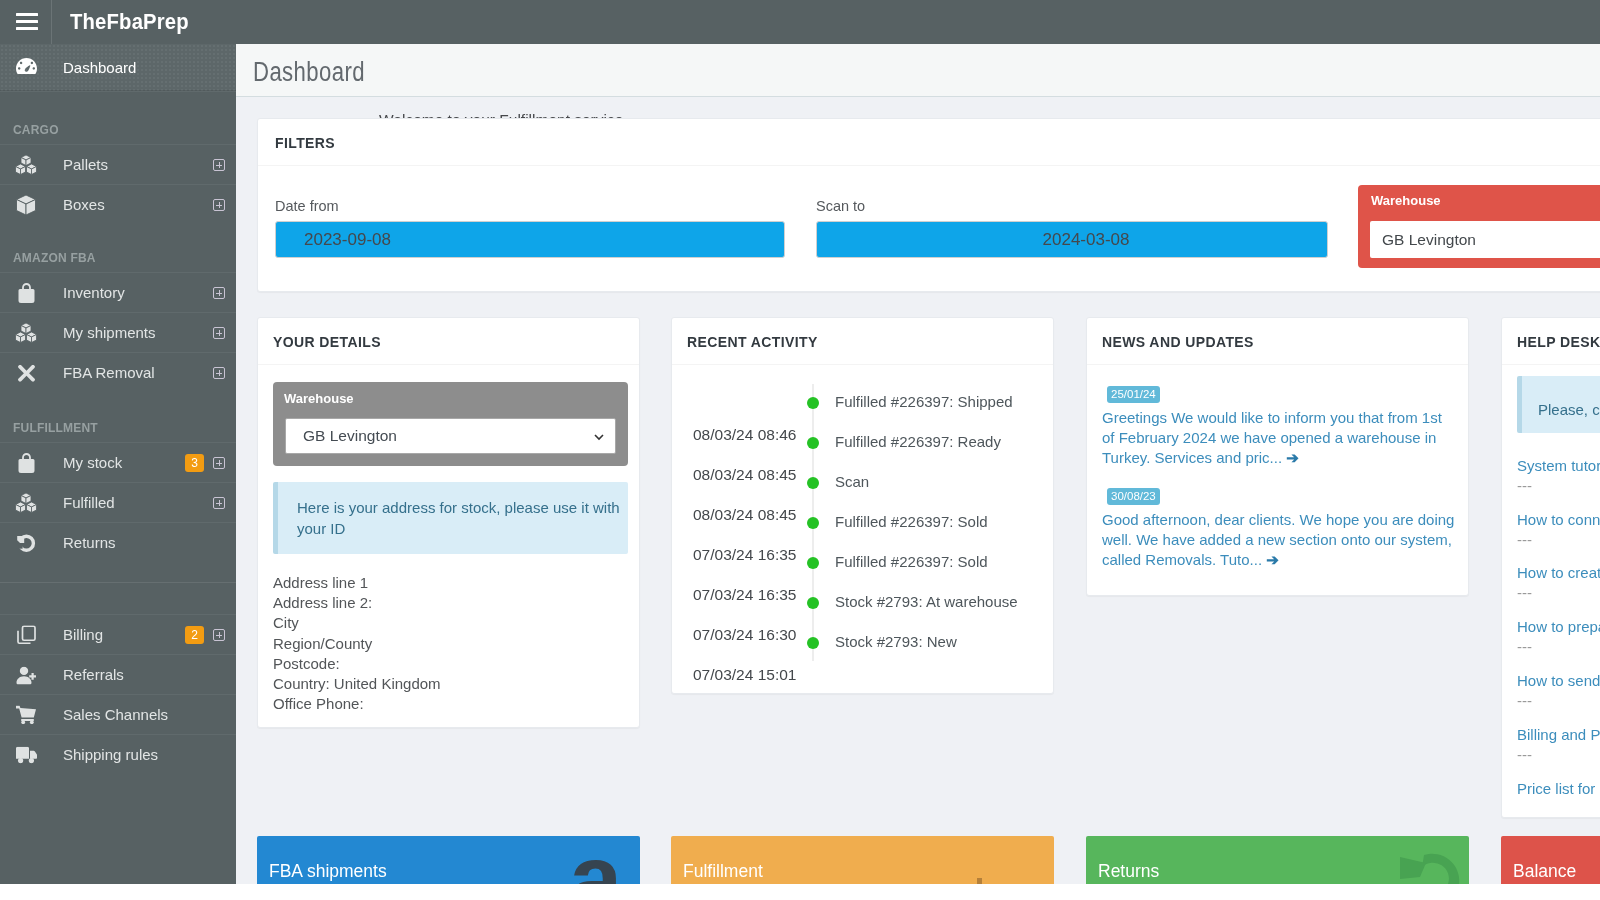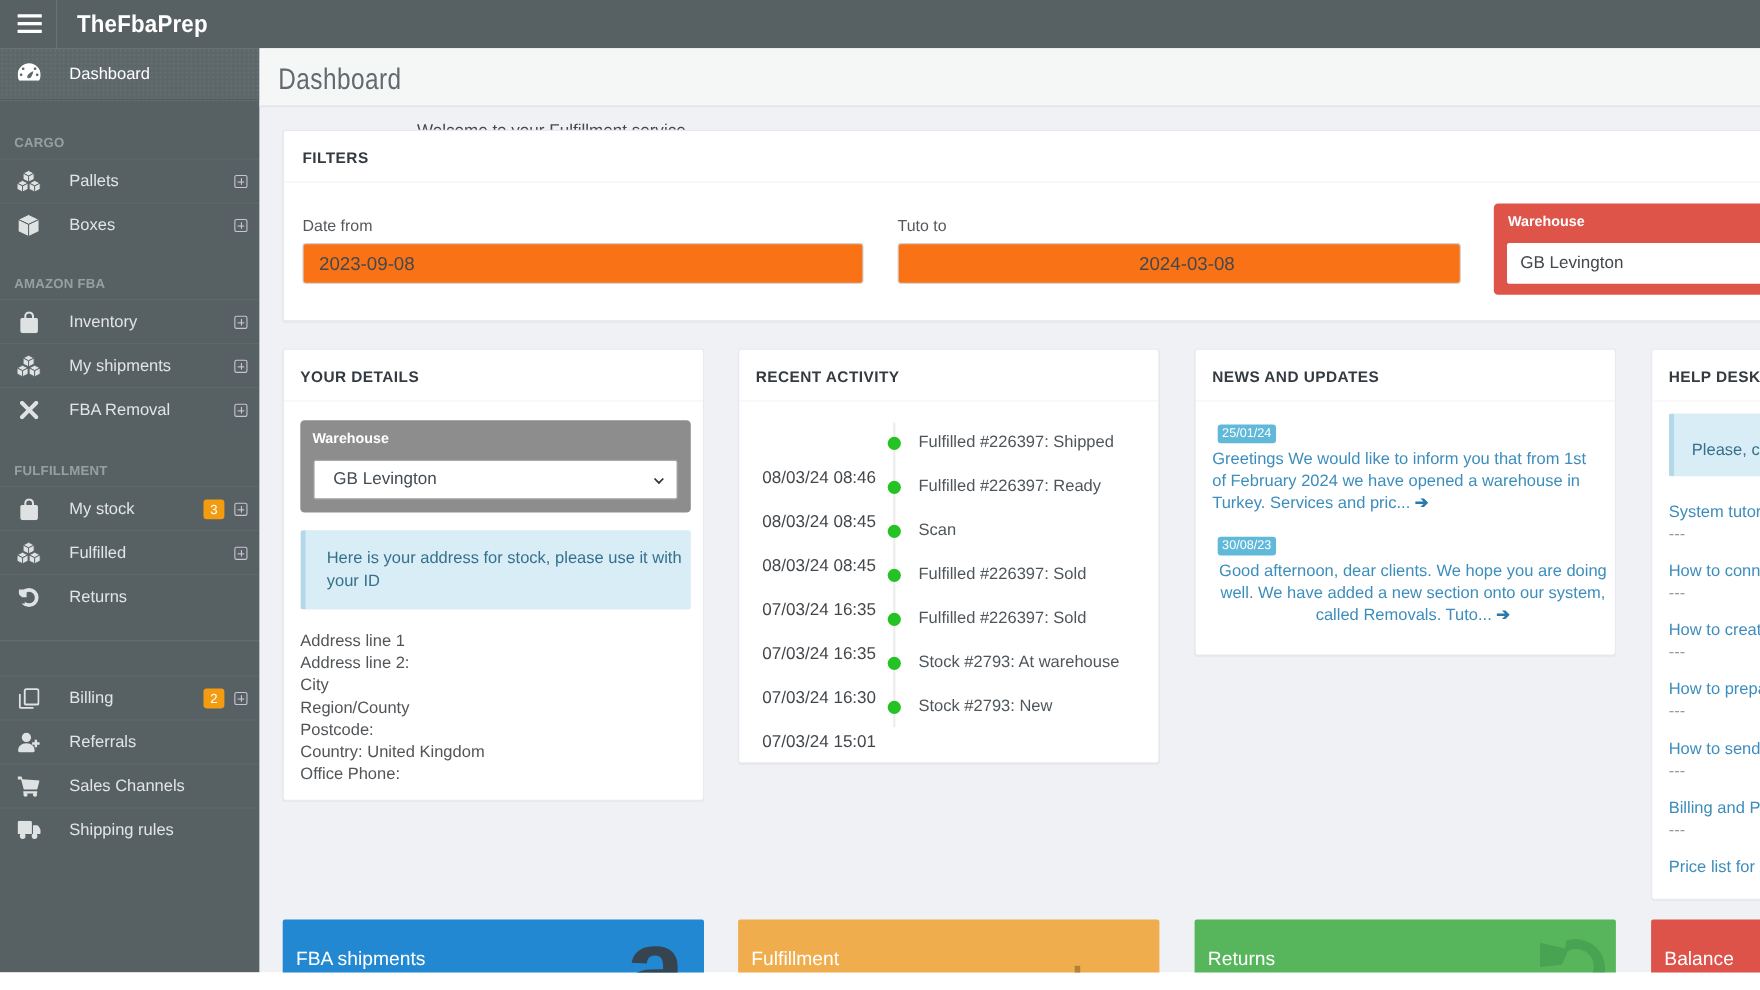--- a/index.html
+++ b/index.html
@@ -32,21 +32,21 @@
   
   #main { position:absolute; left:236px; top:44px; width:1364px; height:840px; background:#eff1f5; }
   #pagehead { position:absolute; left:0; top:0; width:1364px; height:53px; background:#f5f7f7; border-bottom:1px solid #d4dde0; }
   #pagehead h1 { position:absolute; left:17px; top:13px; font-size:27px; font-weight:normal; color:#63696e; transform:scaleX(0.82); transform-origin:0 0; letter-spacing:0.5px; }
   #pagehead .sub { position:absolute; left:143px; top:21px; font-size:15.5px; color:#46484b;margin-top:46px; }
   .panel { position:absolute; background:#fff; border:1px solid #e7eaee; border-radius:3px; box-shadow:0 1px 1px rgba(0,0,0,0.04); }
   .phead { height:47px; line-height:48px; border-bottom:1px solid #f4f4f4; padding-left:15px; font-size:14px; font-weight:bold; color:#333a40; letter-spacing:0.4px; }
   
   #filters { left:21px; top:74px; width:2190px; height:174px; }
   .flabel { position:absolute; font-size:14.5px; color:#55595d; }
-  .finput { position:absolute; height:37px; border:1px solid #d0d0d0; border-radius:3px; background:#f97316; font-size:17px; color:#45484c; line-height:35px; padding-left:14px; }
+  .finput { position:absolute; height:37px; border:1px solid #d0d0d0; border-radius:3px; background:#0ea5e9; font-size:17px; color:#45484c; line-height:35px; padding-left:28px; }
   #wh-box { position:absolute; left:1100px; top:66px; width:541px; height:83px; background:#df5449; border-radius:4px; }
   #wh-box .wl { position:absolute; left:13px; top:8px; color:#fff; font-size:13px; font-weight:bold; }
   #wh-box .sel { position:absolute; left:12px; top:36px; width:518px; height:37px; background:#fff; border-radius:2px; font-size:15.5px; color:#43484c; line-height:37px; padding-left:12px; }
   
   .col1 { left:21px; }
   .col2 { left:435px; }
   .col3 { left:850px; }
   .col4 { left:1265px; }
   
   #details { top:273px; width:383px; height:411px; }
@@ -247,21 +247,21 @@
   </div>
   <div id="main">
     <div id="pagehead">
       <h1>Dashboard</h1>
       <div class="sub">Welcome to your Fulfillment service</div>
     </div>
     <div class="panel" id="filters">
       <div class="phead" style="padding-left:17px;">FILTERS</div>
       <div class="flabel" style="left:17px; top:79px;">Date from</div>
       <div class="finput" style="left:17px; top:102px; width:510px;">2023-09-08</div>
-      <div class="flabel" style="left:558px; top:79px;">Tuto to</div>
+      <div class="flabel" style="left:558px; top:79px;">Scan to</div>
       <div class="finput" style="left:558px; top:102px; width:512px;text-align:center;">2024-03-08</div>
       <div id="wh-box">
         <div class="wl">Warehouse</div>
         <div class="sel">GB Levington</div>
       </div>
     </div>
 
     <div class="panel col1" id="details">
       <div class="phead">YOUR DETAILS</div>
       <div id="graybox">
@@ -314,21 +314,21 @@
           <span class="dot"></span>
           <span class="t">Stock #2793: New</span>
         </div>
     </div>
 
     <div class="panel col3" id="news">
       <div class="phead">NEWS AND UPDATES</div>
       <div class="nbadge" style="top:68px;">25/01/24</div>
       <div class="npara" style="top:90px;">Greetings We would like to inform you that from 1st<br>of February 2024 we have opened a warehouse in<br>Turkey. Services and pric... <span class="arrow-r">➔</span></div>
       <div class="nbadge" style="top:170px;">30/08/23</div>
-      <div class="npara" style="top:192px;text-align:center;">Good afternoon, dear clients. We hope you are doing<br>well. We have added a new section onto our system,<br>called Removals. Tuto... <span class="arrow-r">➔</span></div>
+      <div class="npara" style="top:192px;">Good afternoon, dear clients. We hope you are doing<br>well. We have added a new section onto our system,<br>called Removals. Tuto... <span class="arrow-r">➔</span></div>
     </div>
 
     <div class="panel col4" id="help">
       <div class="phead">HELP DESK</div>
       <div class="infobox" style="left:15px; top:58px; width:352px; height:57px; padding:23px 0 0 16px;">Please, check out our tutorials</div>
       <div class="hlink" style="top:139px;">System tutorials and guides</div>
       <div class="hdash" style="top:159px;">---</div>
       <div class="hlink" style="top:193px;">How to connect your store</div>
       <div class="hdash" style="top:213px;">---</div>
       <div class="hlink" style="top:246px;">How to create a shipment</div>

